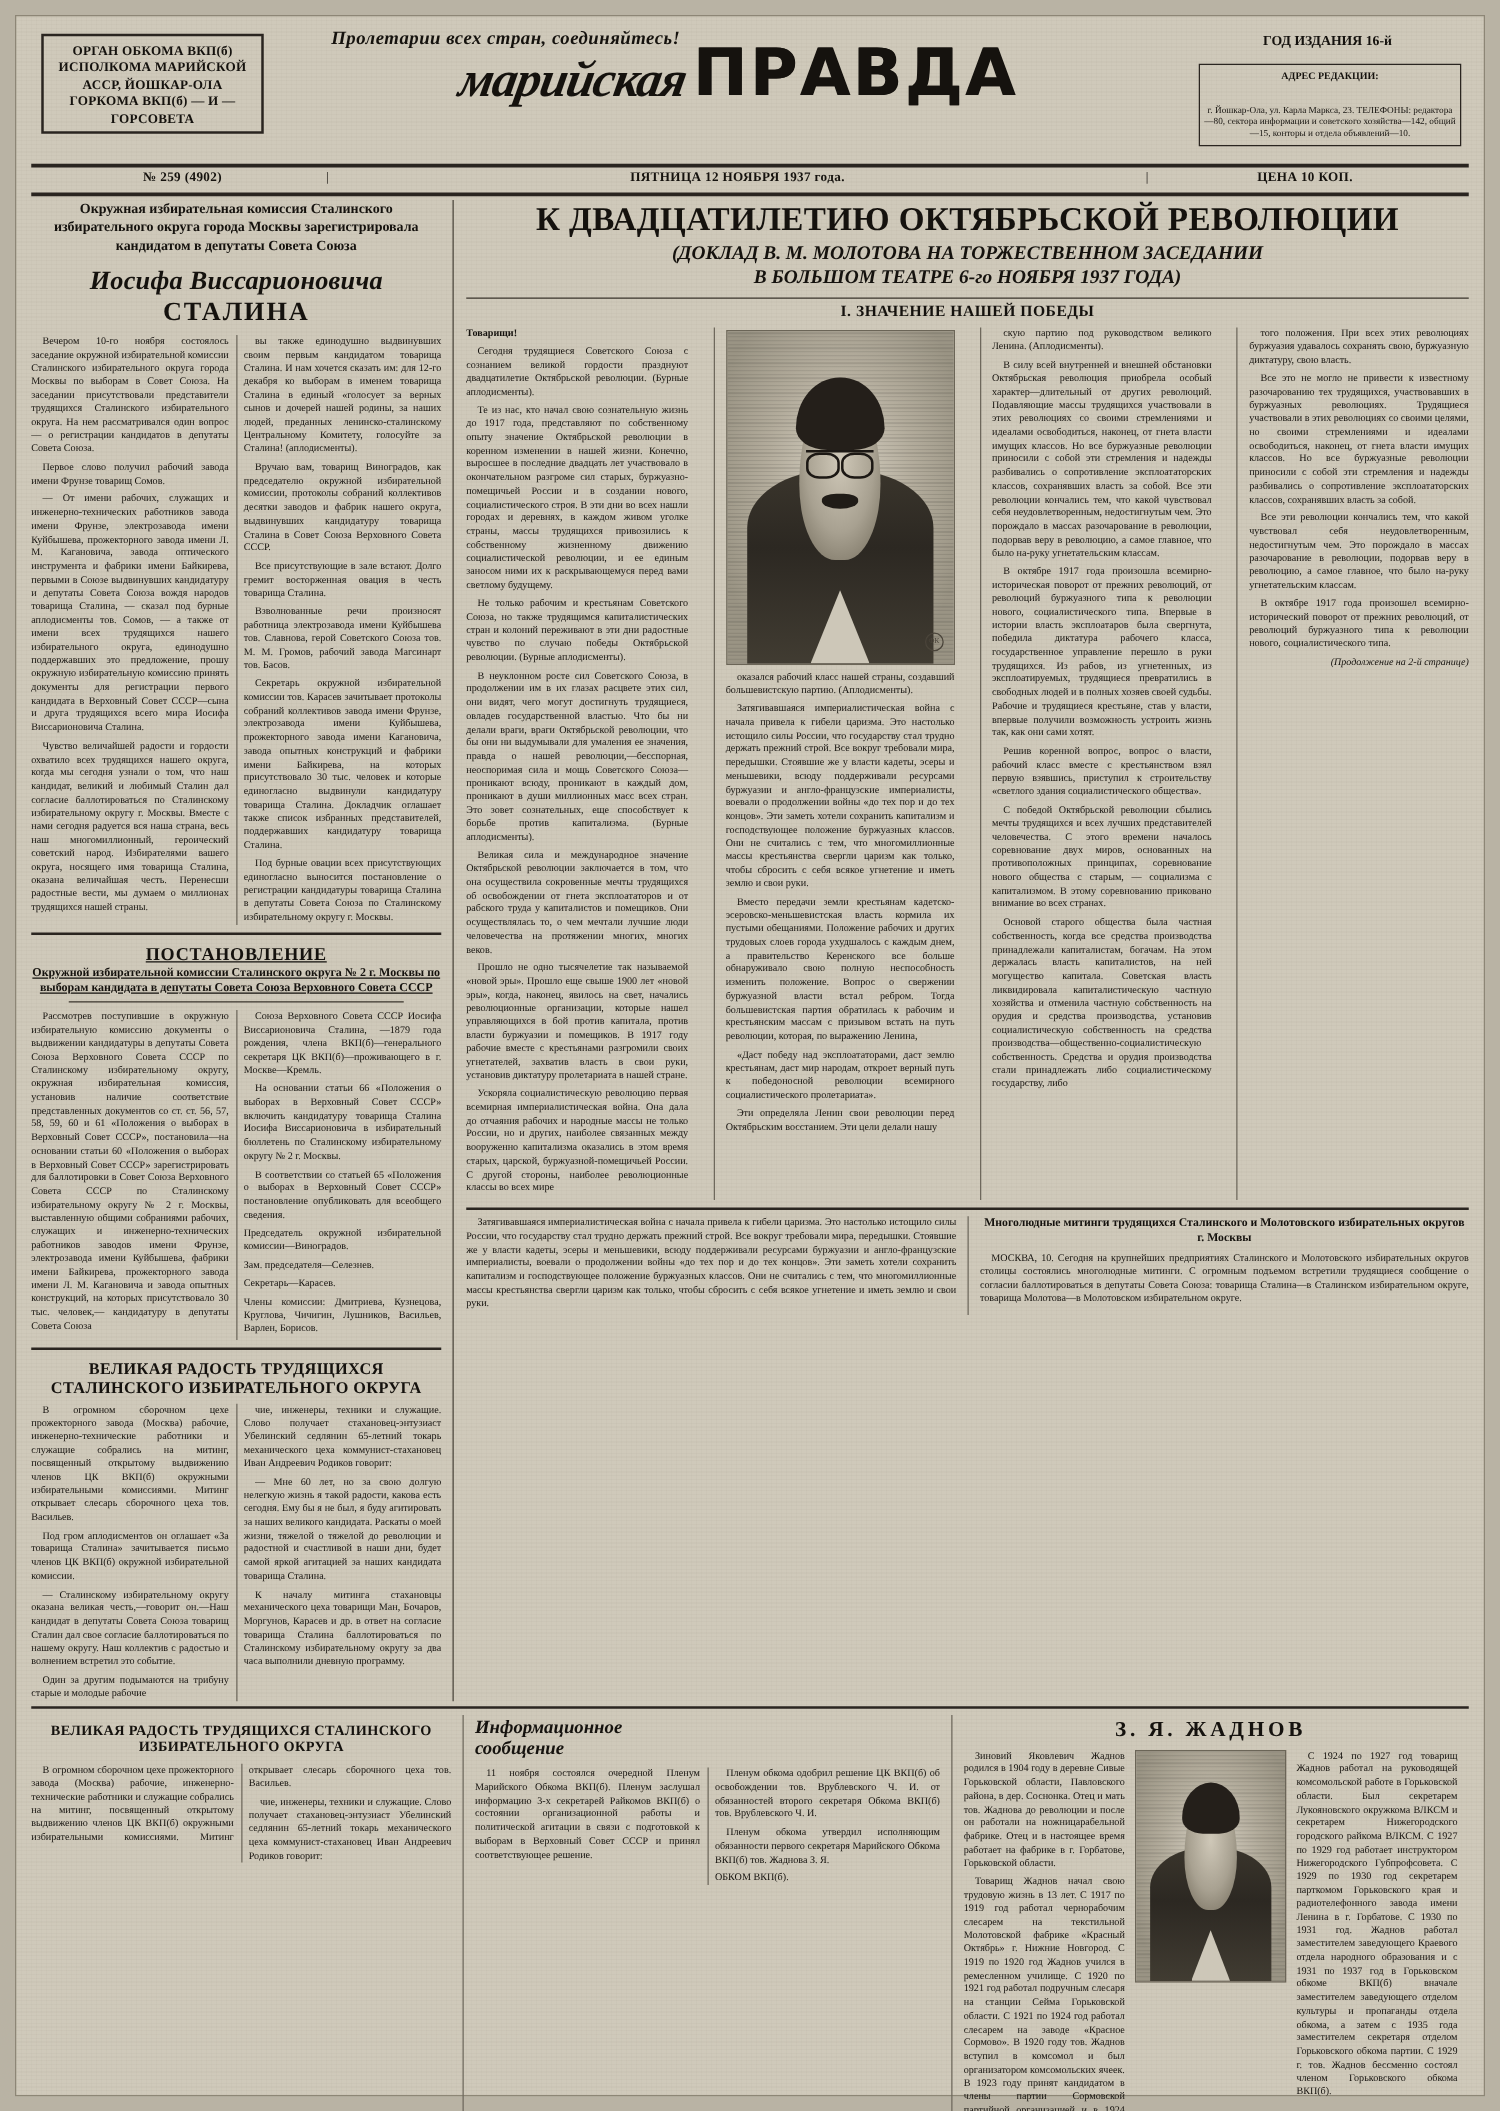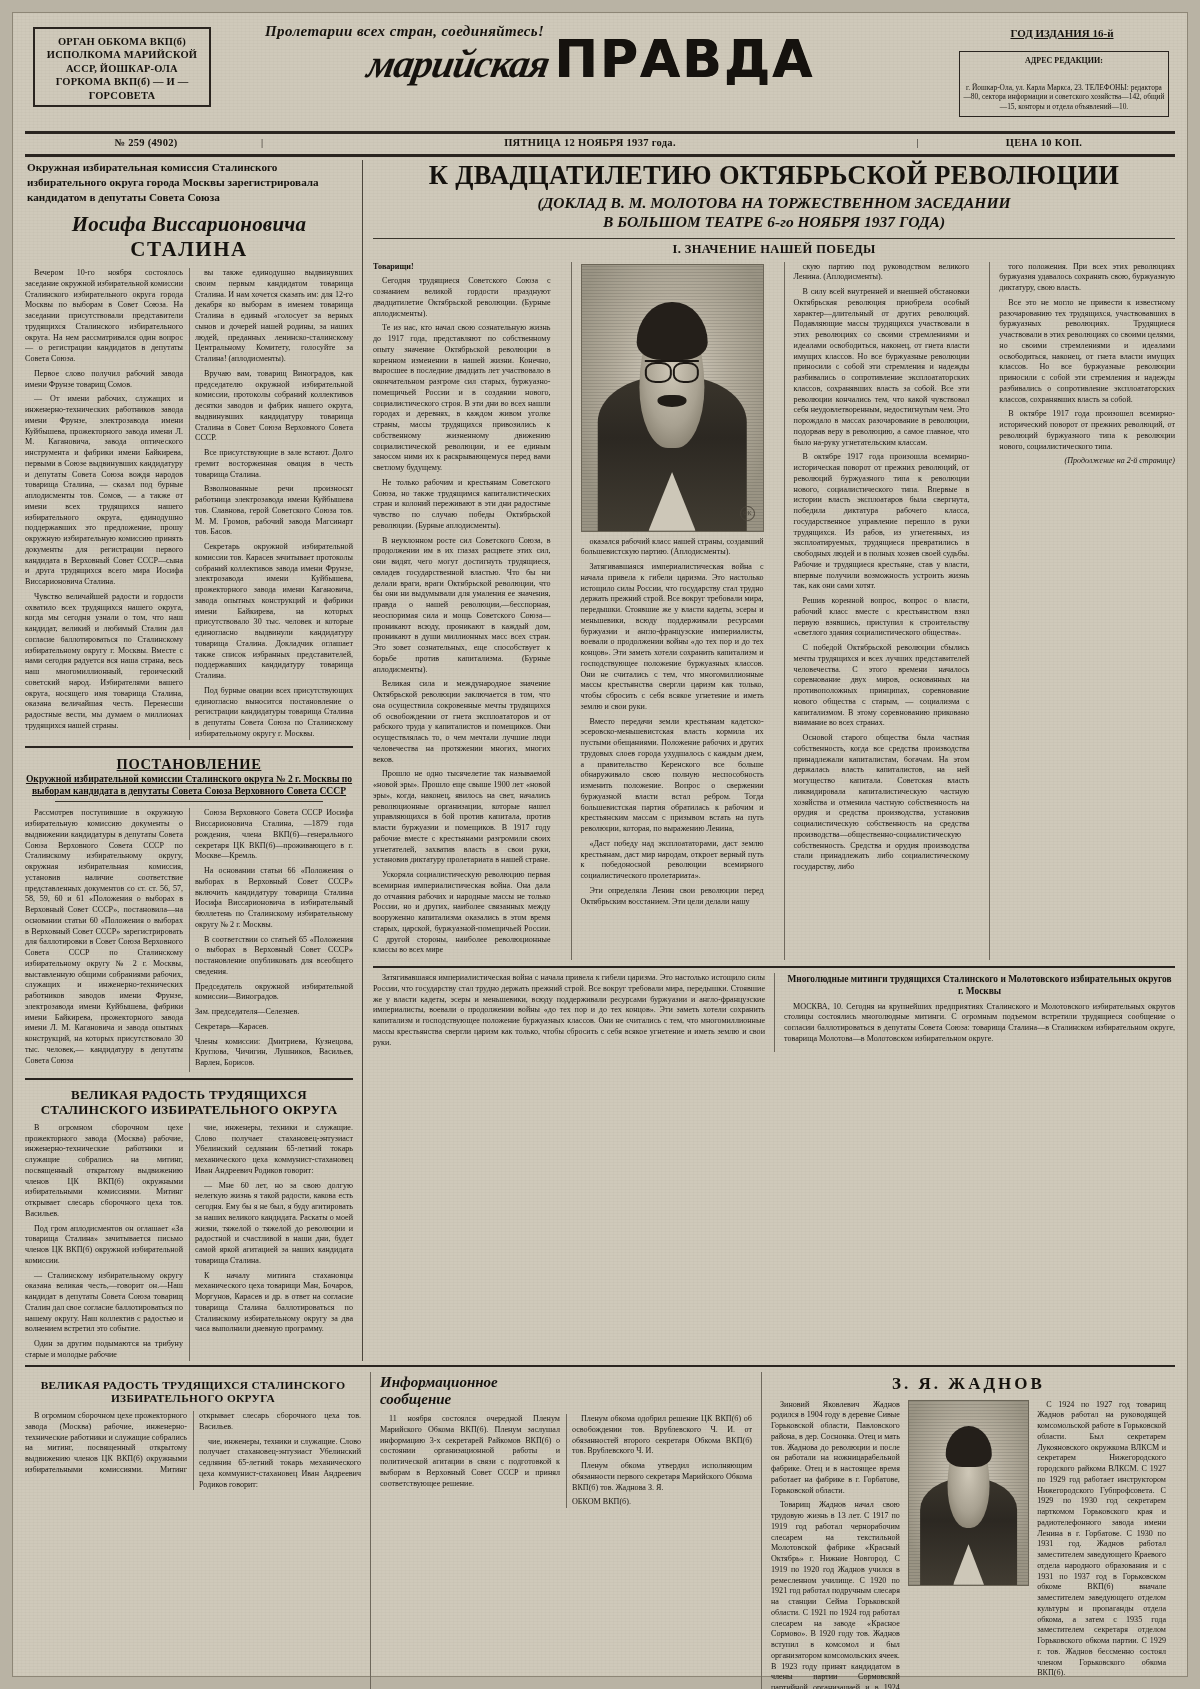--- a/index.html
+++ b/index.html
@@ -29,21 +29,21 @@
     letter-spacing:0.2px;
   }
   .mh-right {
     position:absolute; right:6px; top:30px; width:210px; height:66px;
     border:1.5px solid #2a2520; text-align:center;
     padding:4px 3px; font-size:7.4px; line-height:1.32;
   }
   .mh-right .addr-title { font-weight:bold; font-size:8px; margin-bottom:16px; }
   .mh-year {
     position:absolute; right:8px; top:6px; width:210px; text-align:center;
-    font-size:11px; font-weight:bold; text-decoration:underline;
+    font-size:11px; font-weight:bold; 
   }
   .mh-center { position:absolute; left:196px; right:214px; top:2px; text-align:center; }
   .mh-slogan { font-style:italic; font-weight:bold; font-size:15px; text-align:left; padding-left:44px; letter-spacing:0.4px; }
   .logo-wrap { display:flex; align-items:flex-end; justify-content:center; gap:6px; margin-top:-2px; }
   .logo-script {
     font-family:"Liberation Serif", serif; font-style:italic; font-weight:bold;
     font-size:40px; letter-spacing:-1px; transform:skewX(-10deg);
     line-height:0.95;
   }
   .logo-block {
@@ -59,21 +59,21 @@
   }
   .issueline .num { width:230px; text-align:center; }
   .issueline .sep { font-weight:normal; }
   .issueline .date { flex:1; text-align:center; }
   .issueline .price { width:250px; text-align:center; }
   
   .body-grid { display:flex; gap:0; margin-top:3px; }
   .col-left { width:338px; padding-right:9px; border-right:1px solid #4a443a; }
   .col-right { flex:1; padding-left:10px; }
   .hl-head {
-    font-weight:bold; font-size:11.2px; line-height:1.34;
+    text-align:center; font-weight:bold; font-size:11.2px; line-height:1.34;
     padding:0 2px 5px;
   }
   .name-big {
     text-align:center; font-weight:bold; font-style:italic;
     font-size:21px; letter-spacing:0.2px; margin:2px 0 6px;
   }
   .name-big .caps { font-style:normal; letter-spacing:1.5px; }
   .hr-short { border-top:1px solid #3a352c; margin:4px 30px 6px; }
   .two-col { column-count:2; column-gap:12px; column-rule:1px solid #6e685c; }
   p.tx {
@@ -313,20 +313,21 @@
           <p class="tx">В силу всей внутренней и внешней обстановки Октябрьская революция приобрела особый характер—длительный от других революций. Подавляющие массы трудящихся участвовали в этих революциях со своими стремлениями и идеалами освободиться, наконец, от гнета власти имущих классов. Но все буржуазные революции приносили с собой эти стремления и надежды разбивались о сопротивление эксплоататорских классов, сохранявших власть за собой. Все эти революции кончались тем, что какой чувствовал себя неудовлетворенным, недостигнутым чем. Это порождало в массах разочарование в революции, подорвав веру в революцию, а самое главное, что было на-руку угнетательским классам.</p>
           <p class="tx">В октябре 1917 года произошла всемирно-историческая поворот от прежних революций, от революций буржуазного типа к революции нового, социалистического типа. Впервые в истории власть эксплоатаров была свергнута, победила диктатура рабочего класса, государственное управление перешло в руки трудящихся. Из рабов, из угнетенных, из эксплоатируемых, трудящиеся превратились в свободных людей и в полных хозяев своей судьбы. Рабочие и трудящиеся крестьяне, став у власти, впервые получили возможность устроить жизнь так, как они сами хотят.</p>
           <p class="tx">Решив коренной вопрос, вопрос о власти, рабочий класс вместе с крестьянством взял первую взявшись, приступил к строительству «светлого здания социалистического общества».</p>
           <p class="tx">С победой Октябрьской революции сбылись мечты трудящихся и всех лучших представителей человечества. С этого времени началось соревнование двух миров, основанных на противоположных принципах, соревнование нового общества с старым, — социализма с капитализмом. В этому соревнованию приковано внимание во всех странах.</p>
           <p class="tx">Основой старого общества была частная собственность, когда все средства производства принадлежали капиталистам, богачам. На этом держалась власть капиталистов, на ней могущество капитала. Советская власть ликвидировала капиталистическую частную хозяйства и отменила частную собственность на орудия и средства производства, установив социалистическую собственность на средства производства—общественно-социалистическую собственность. Средства и орудия производства стали принадлежать либо социалистическому государству, либо</p>
         </div>
 
         <div style="width:25%; border-left:1px solid #6e685c; padding-left:9px;">
           <p class="tx">того положения. При всех этих революциях буржуазия удавалось сохранять свою, буржуазную диктатуру, свою власть.</p>
           <p class="tx">Все это не могло не привести к известному разочарованию тех трудящихся, участвовавших в буржуазных революциях. Трудящиеся участвовали в этих революциях со своими целями, но своими стремлениями и идеалами освободиться, наконец, от гнета власти имущих классов. Но все буржуазные революции приносили с собой эти стремления и надежды разбивались о сопротивление эксплоататорских классов, сохранявших власть за собой.</p>
+          <p class="tx">Все эти революции кончались тем, что какой чувствовал себя неудовлетворенным, недостигнутым чем. Это порождало в массах разочарование в революции, подорвав веру в революцию, а самое главное, что было на-руку угнетательским классам.</p>
           <p class="tx">В октябре 1917 года произошел всемирно-исторический поворот от прежних революций, от революций буржуазного типа к революции нового, социалистического типа.</p>
           <p class="italic-note">(Продолжение на 2-й странице)</p>
         </div>
       </div>
 
       <div class="mid-rule"></div>
 
       <div style="display:flex;">
         <div style="width:50%; padding-right:9px;">
           <p class="tx">Затягивавшаяся империалистическая война с начала привела к гибели царизма. Это настолько истощило силы России, что государству стал трудно держать прежний строй. Все вокруг требовали мира, передышки. Стоявшие же у власти кадеты, эсеры и меньшевики, всюду поддерживали ресурсами буржуазии и англо-французские империалисты, воевали о продолжении войны «до тех пор и до тех концов». Эти заметь хотели сохранить капитализм и господствующее положение буржуазных классов. Они не считались с тем, что многомиллионные массы крестьянства свергли царизм как только, чтобы сбросить с себя всякое угнетение и иметь землю и свои руки.</p>

